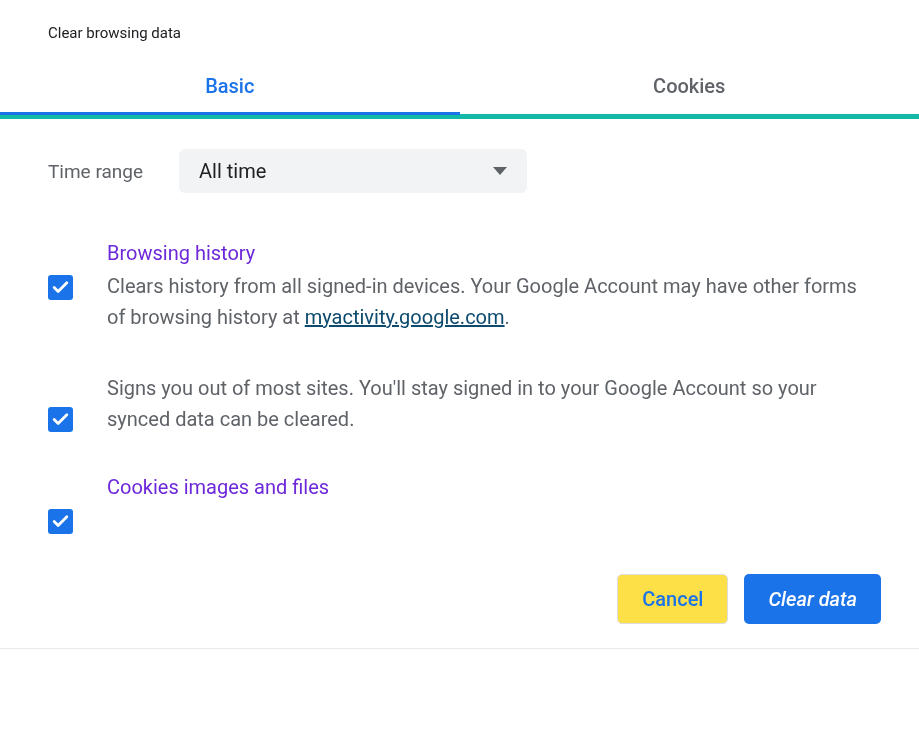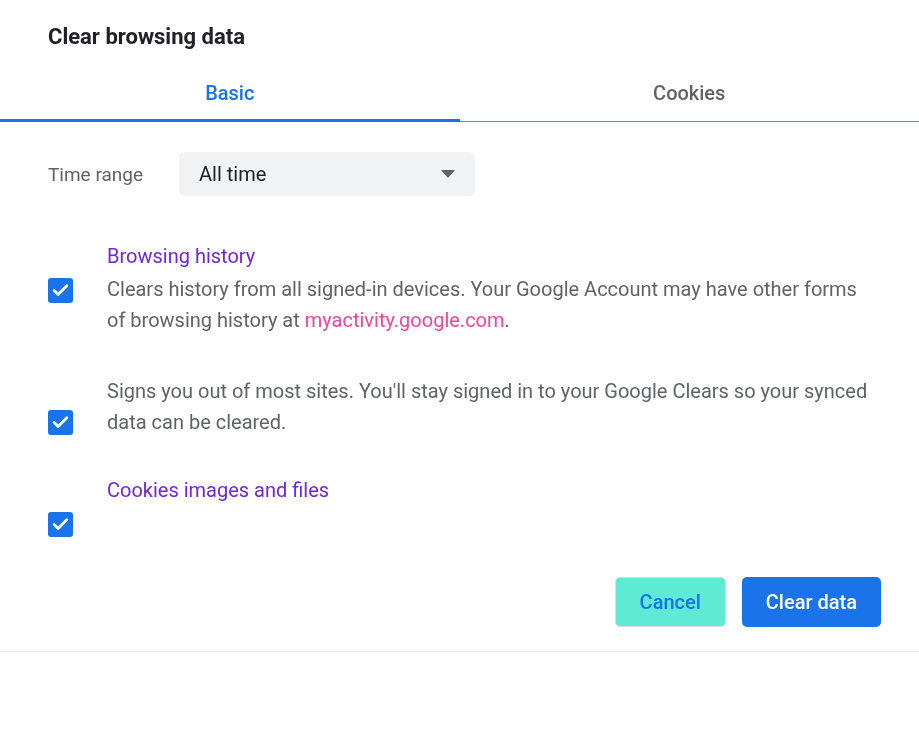--- a/index.html
+++ b/index.html
@@ -11,28 +11,28 @@
       font-family: Roboto, 'Segoe UI', Arial, sans-serif;
       background: #fff;
       width: 919px;
       height: 750px;
       color: #202124;
     }
     .dialog {
       padding: 0;
     }
     .dialog-title {
-      font-size: 22px;
-      font-weight: 700;
+      font-size: 15px;
+      font-weight: 400;
       color: #202124;
       padding: 24px 0 18px 48px;
     }
     .tabs {
       display: flex;
-      border-bottom: 1px solid #14b8a6;
+      border-bottom: 5px solid #14b8a6;
     }
     .tab {
       flex: 1;
       text-align: center;
       padding: 14px 0 16px 0;
       font-size: 20px;
       font-weight: 500;
       color: #5f6368;
       cursor: pointer;
       position: relative;
@@ -50,36 +50,36 @@
       background: #1a73e8;
     }
     .tab-content {
       padding: 24px 48px 0 48px;
     }
     .time-range-row {
       display: flex;
       align-items: center;
       margin-bottom: 48px;
       margin-top: 6px;
-      gap: 12px;
     }
     .time-range-label {
       font-size: 19px;
       color: #5f6368;
       margin-right: 24px;
     }
     .select-wrap {
       background: #f1f3f4;
       border-radius: 6px;
       padding: 10px 20px;
       display: flex;
       align-items: center;
       justify-content: space-between;
-      width: 296px;
-      cursor: pointer;
+      width: 348px;
+      cursor: pointer;
+      margin-left: 12px;
     }
     .select-value {
       font-size: 20px;
       color: #202124;
     }
     .select-arrow {
       width: 0;
       height: 0;
       border-left: 7px solid transparent;
       border-right: 7px solid transparent;
@@ -114,47 +114,49 @@
       font-size: 20px;
       color: #6d28d9;
       margin-bottom: 6px;
     }
     .checkbox-desc {
       font-size: 20px;
       color: #5f6368;
       line-height: 1.55;
     }
     .link {
-      color: #ec4899;
-      cursor: pointer;
+      color: #0c4a6e;
+      cursor: pointer;
+      text-decoration: underline;
     }
     .actions {
       display: flex;
       justify-content: flex-end;
       gap: 16px;
       padding: 0 38px 24px 0;
       margin-top: 28px;
     }
     .btn {
       font-size: 20px;
       font-weight: 500;
       padding: 12px 24px;
       border-radius: 5px;
       cursor: pointer;
       border: none;
       font-family: inherit;
     }
     .btn-secondary {
-      background: #5eead4;
+      background: #fde047;
       color: #1a73e8;
       border: 1px solid #dadce0;
     }
     .btn-primary {
       background: #1a73e8;
       color: #fff;
+      font-style: italic;
     }
     .dialog-footer-line {
       height: 1px;
       background: #e8eaed;
       margin: 0;
     }
   </style>
 </head>
 <body>
 
@@ -190,21 +192,21 @@
       </div>
     </div>
 
     <div class="checkbox-row">
       <div class="checkbox">
         <svg viewBox="0 0 24 24" fill="none" stroke="#fff" stroke-width="3.5" stroke-linecap="round" stroke-linejoin="round">
             <polyline points="4 12 9 17 20 6"></polyline>
           </svg>
       </div>
       <div class="checkbox-content">
-        <div class="checkbox-desc">Signs you out of most sites. You'll stay signed in to your Google Clears so your synced data can be cleared.</div>
+        <div class="checkbox-desc">Signs you out of most sites. You'll stay signed in to your Google Account so your synced data can be cleared.</div>
       </div>
     </div>
 
     <div class="checkbox-row">
       <div class="checkbox">
         <svg viewBox="0 0 24 24" fill="none" stroke="#fff" stroke-width="3.5" stroke-linecap="round" stroke-linejoin="round">
             <polyline points="4 12 9 17 20 6"></polyline>
           </svg>
       </div>
       <div class="checkbox-content">

